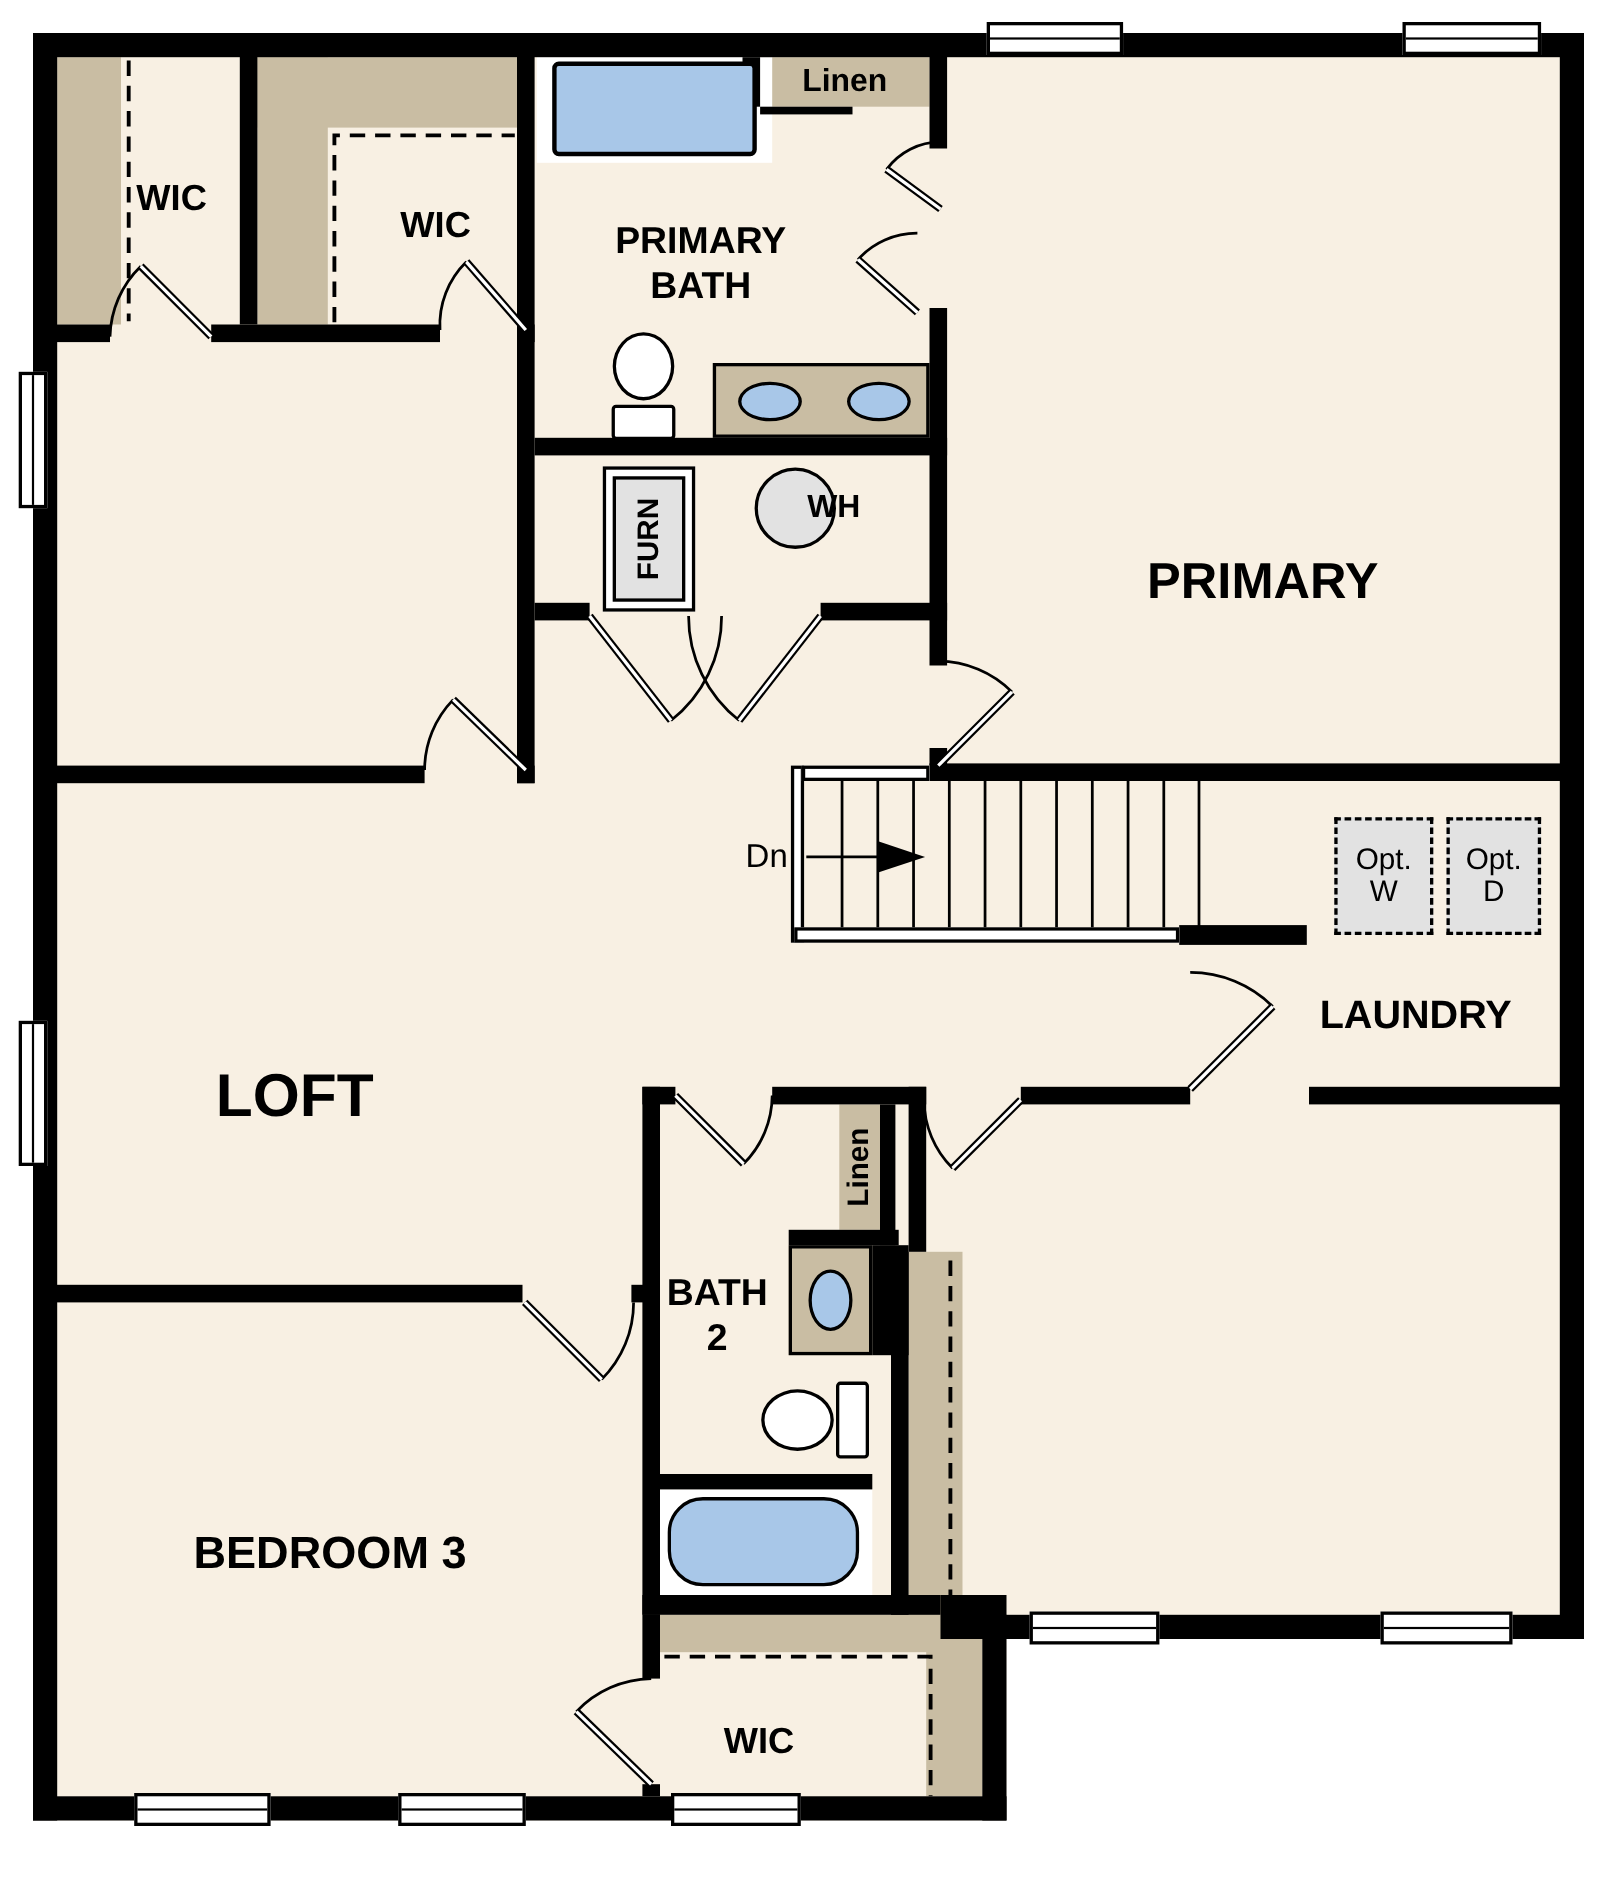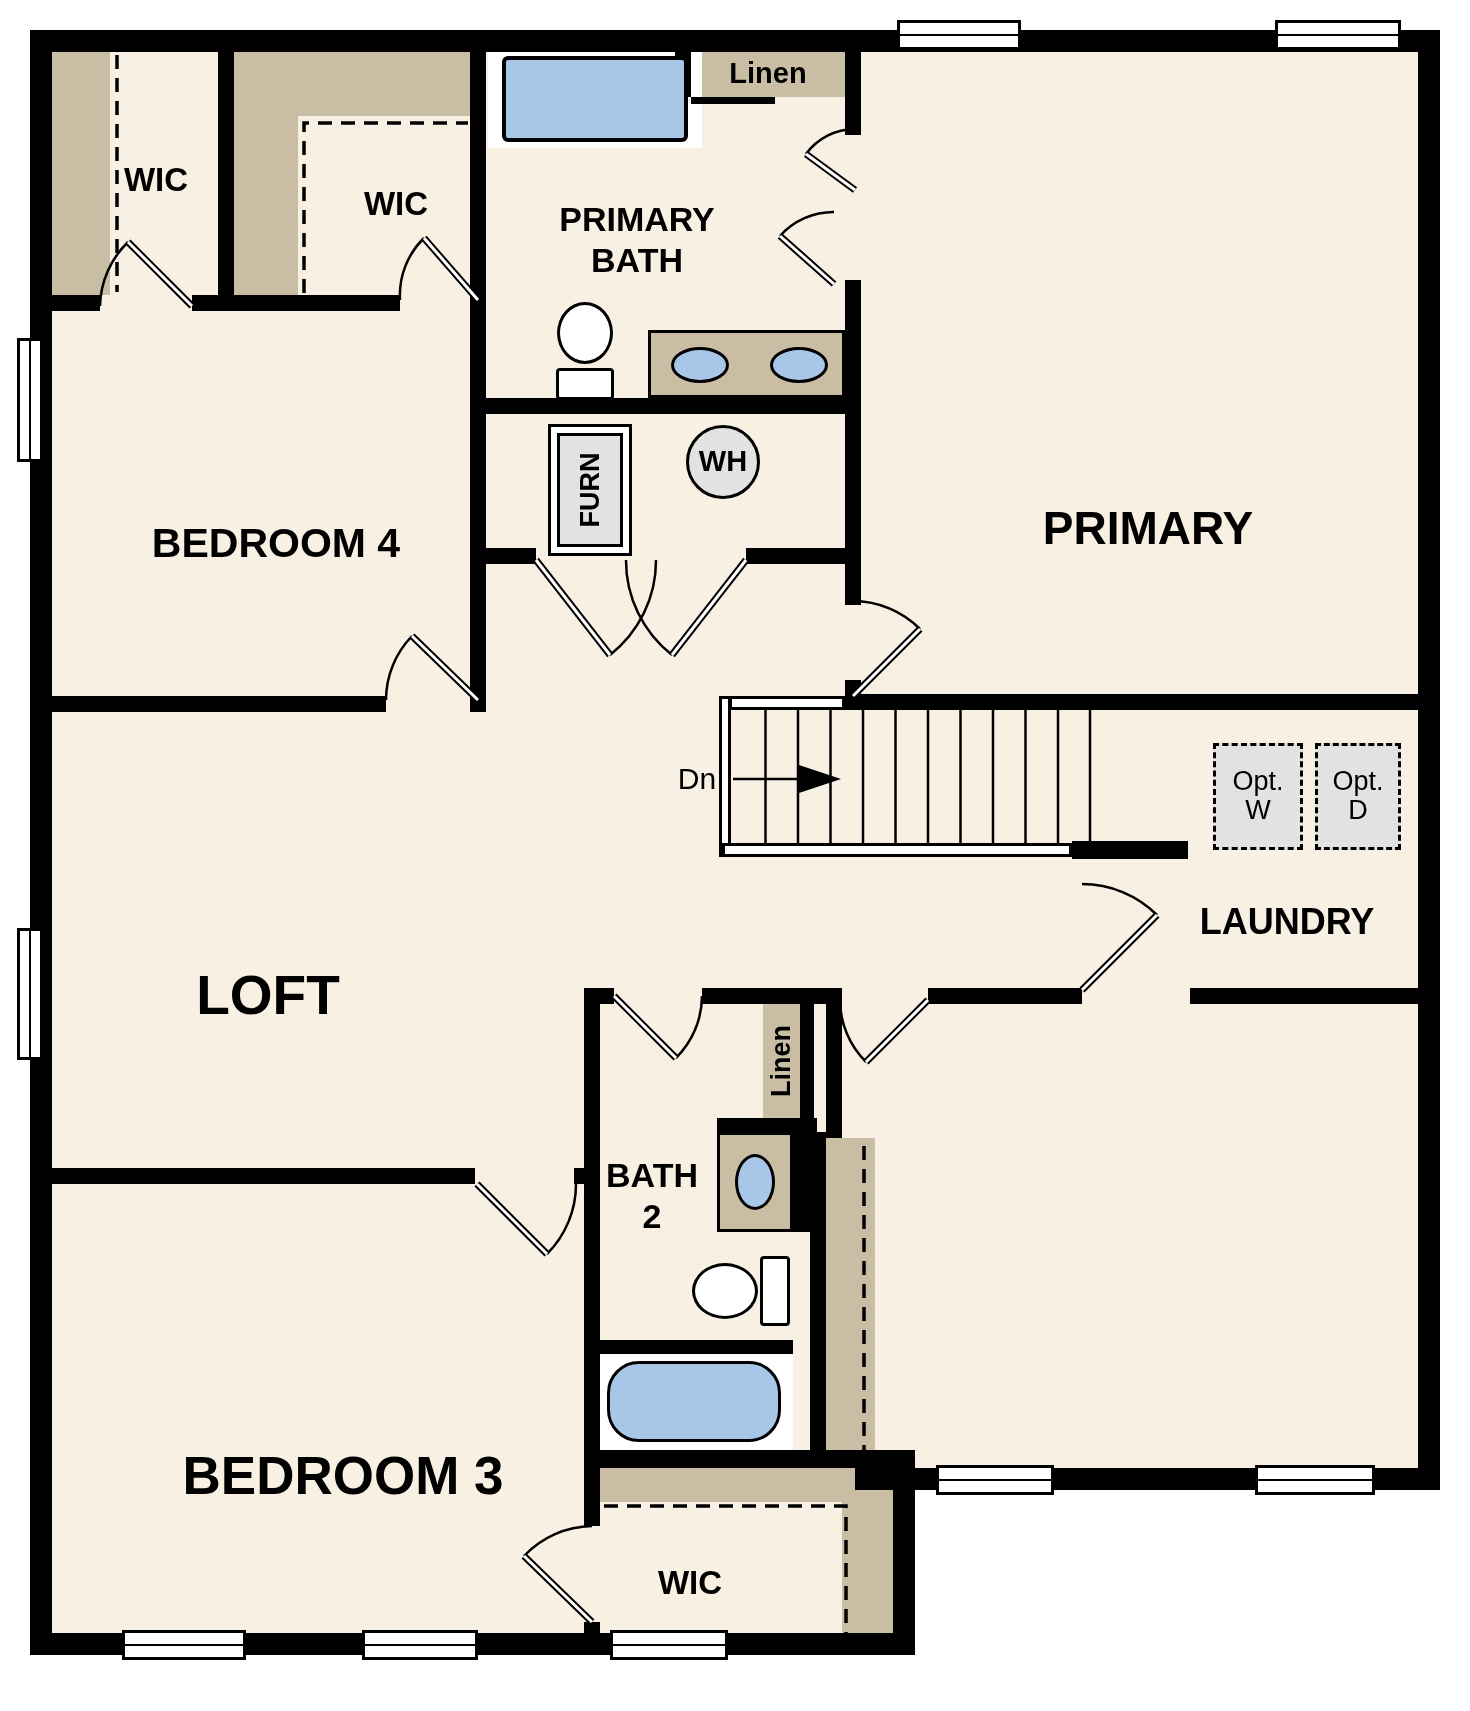--- a/index.html
+++ b/index.html
@@ -229,35 +229,34 @@
   <div class="lbl" style="left:156px;top:180px;font-size:33px;">WIC</div>
   <div class="lbl" style="left:396px;top:204px;font-size:33px;">WIC</div>
   <div class="lbl" style="left:637px;top:240px;font-size:34px;line-height:41px;">
     <div>PRIMARY</div>
     <div>BATH</div>
   </div>
   <div class="lbl" style="left:768px;top:74px;font-size:29px;">Linen</div>
   <div class="lbl" style="left:1148px;top:528px;font-size:46px;line-height:66px;">
     <div>PRIMARY</div>
   </div>
-  <div class="lbl" style="left:276px;top:544px;font-size:41px;">BEDROOM 4</div>
   <div class="lbl-v" style="left:590px;top:490px;font-size:27px;">FURN</div>
-  <div class="lbl" style="left:723px;top:462px;font-size:29px;text-align:right;">WH</div>
+  <div class="lbl" style="left:758px;top:462px;font-size:29px;text-align:right;">WH</div>
   <div class="lbl" style="left:697px;top:779px;font-size:30px;font-weight:normal;">Dn</div>
   <div class="lbl" style="left:1258px;top:796px;font-size:27px;line-height:29px;font-weight:normal;">
     <div>Opt.</div>
     <div>W</div>
   </div>
   <div class="lbl" style="left:1358px;top:796px;font-size:27px;line-height:29px;font-weight:normal;">
     <div>Opt.</div>
     <div>D</div>
   </div>
   <div class="lbl" style="left:1287px;top:922px;font-size:36px;">LAUNDRY</div>
   <div class="lbl" style="left:268px;top:996px;font-size:55px;">LOFT</div>
   <div class="lbl-v" style="left:781px;top:1061px;font-size:27px;">Linen</div>
   <div class="lbl" style="left:652px;top:1196px;font-size:34px;line-height:41px;">
     <div>BATH</div>
     <div>2</div>
   </div>
-  <div class="lbl" style="left:300px;top:1476px;font-size:53px;margin-left:43px;">BEDROOM 3</div>
+  <div class="lbl" style="left:300px;top:1412px;font-size:41px;">BEDROOM 3</div>
   <div class="lbl" style="left:690px;top:1583px;font-size:33px;">WIC</div>
 
 </div>
 
 </body></html>

